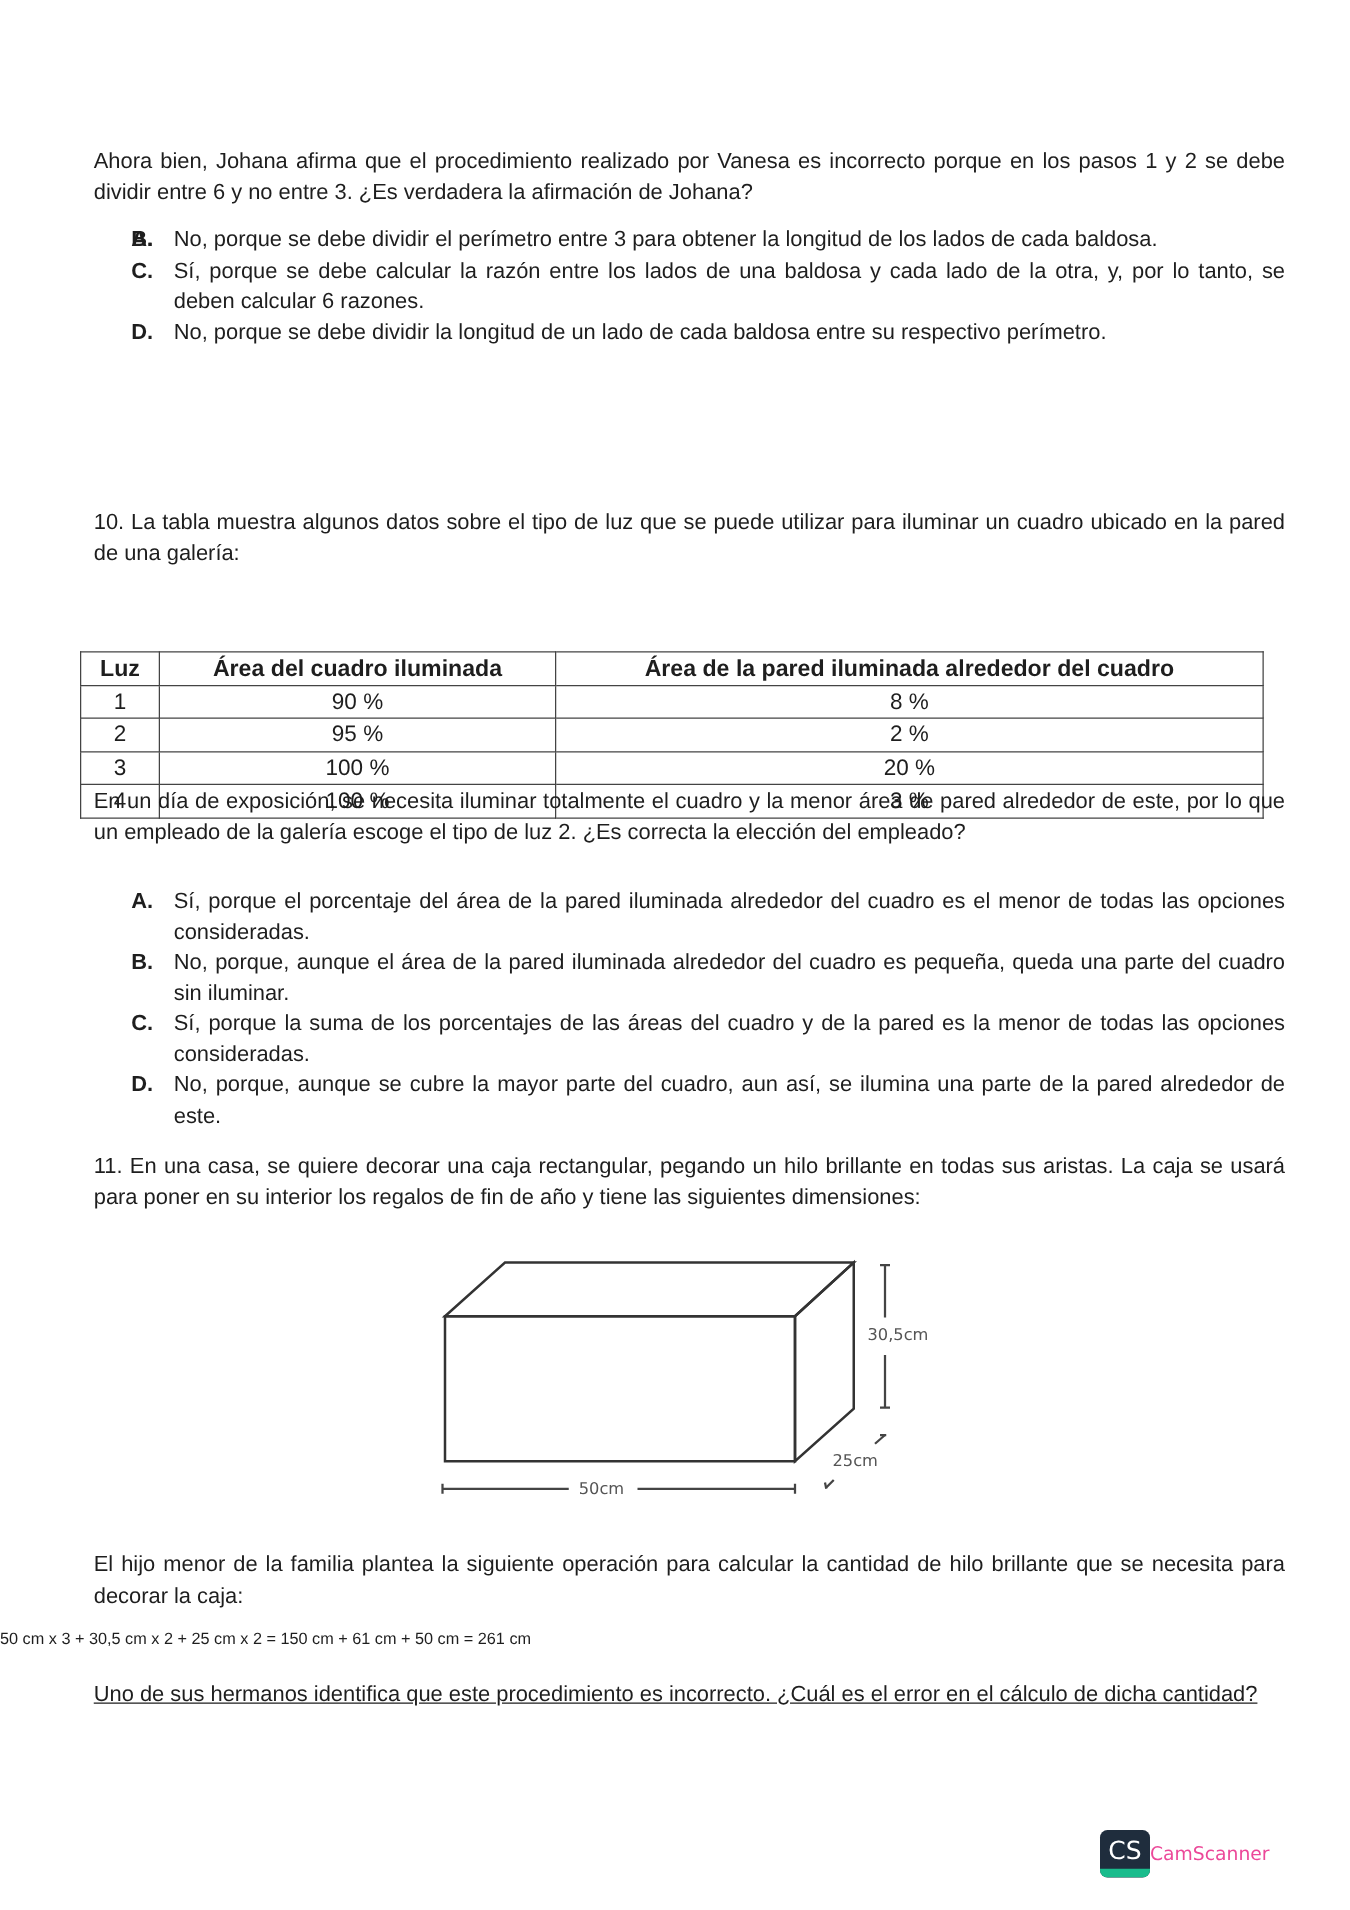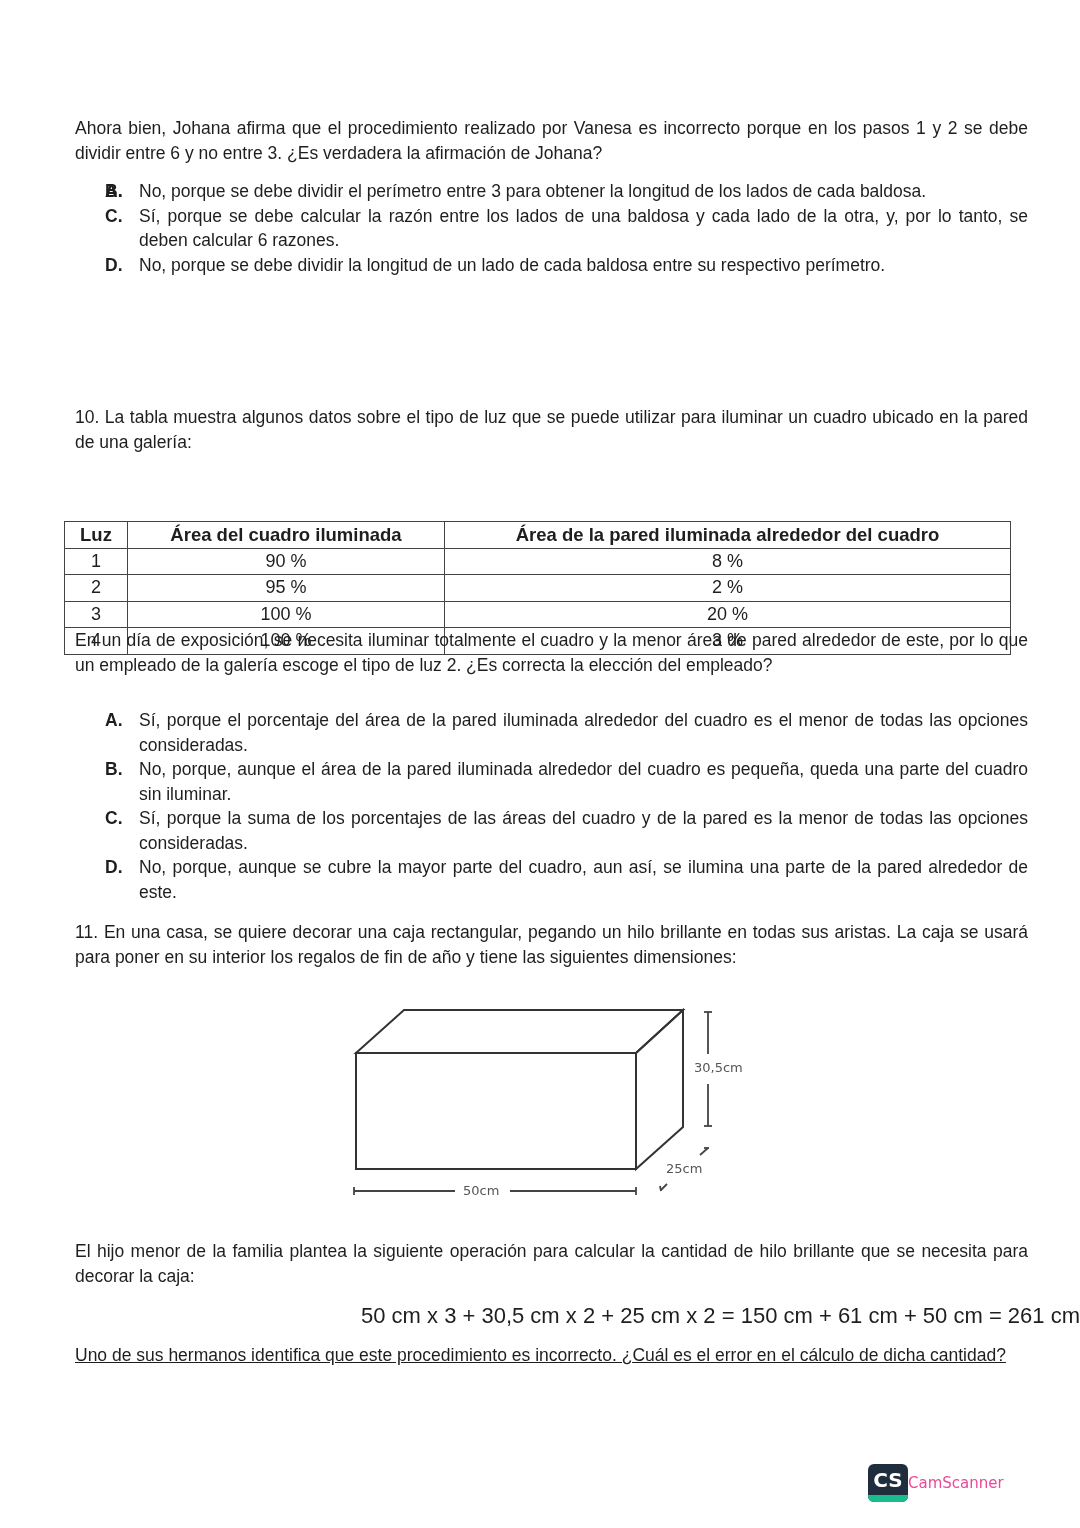--- a/index.html
+++ b/index.html
@@ -7,26 +7,26 @@
          font-family:"Liberation Sans", sans-serif; color:#1e1e1e; font-size:17.5px; }
   .para { position:absolute; left:75px; width:953px; line-height:25px; text-align:justify; }
   .opts { position:absolute; left:105px; width:923px; }
   .opt { position:relative; padding-left:34px; line-height:24.5px; text-align:justify; }
   .opt .letter { position:absolute; left:0; top:0; font-weight:bold; }
   .qnum { font-weight:normal; }
   table.data { position:absolute; left:64px; top:480px; width:947px; border-collapse:collapse; font-size:18px;margin-top:41px; }
   table.data th, table.data td { border:1.5px solid #444; height:25.5px; padding:0 6px; text-align:center; }
   table.data th { font-weight:bold; font-size:18.5px; }
   .col1 { width:50px; } .col2 { width:304px; }
-  .formula { position:absolute; left:0; width:1080px; top:1303px; text-align:right; font-size:22px; }
+  .formula { position:absolute; left:0; width:1080px; top:1303px; text-align:left; font-size:13px; }
   .figure { position:absolute; left:340px; top:1000px; width:420px; height:210px; }
   .figure text { font-family:"DejaVu Sans", sans-serif; fill:#555; }
   .brand { position:absolute; left:868px; top:1464px; display:flex; align-items:center; }
   .brand-logo { width:40px; height:38px; border-radius:6px; background:#1f2d3d; position:relative; overflow:hidden;
-                color:#fff; font-weight:bold; font-size:20px; text-align:center; line-height:32px; font-family:"DejaVu Sans", sans-serif; }
+                color:#fff; font-weight:normal; font-size:20px; text-align:center; line-height:32px; font-family:"DejaVu Sans", sans-serif;margin-left:12px; }
   .brand-logo::after { content:""; position:absolute; left:0; bottom:0; width:100%; height:7px; background:#19bc8c; }
   .brand-name { margin-left:0; font-size:15px; color:#ec4899; font-family:"DejaVu Sans", sans-serif; }
 </style>
 </head>
 <body>
 
 <div class="para" style="top:116px;">Ahora bien, Johana afirma que el procedimiento realizado por Vanesa es incorrecto porque en los pasos 1 y 2 se debe dividir entre 6 y no entre 3. ¿Es verdadera la afirmación de Johana?</div>
 <div class="opts" style="top:179px;">
   <div class="opt">
     <span class="letter">A.</span>

